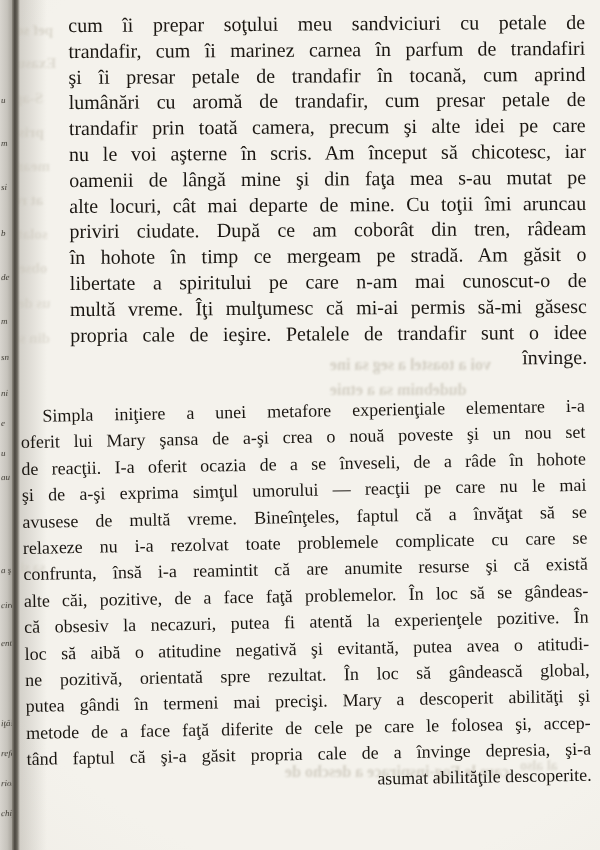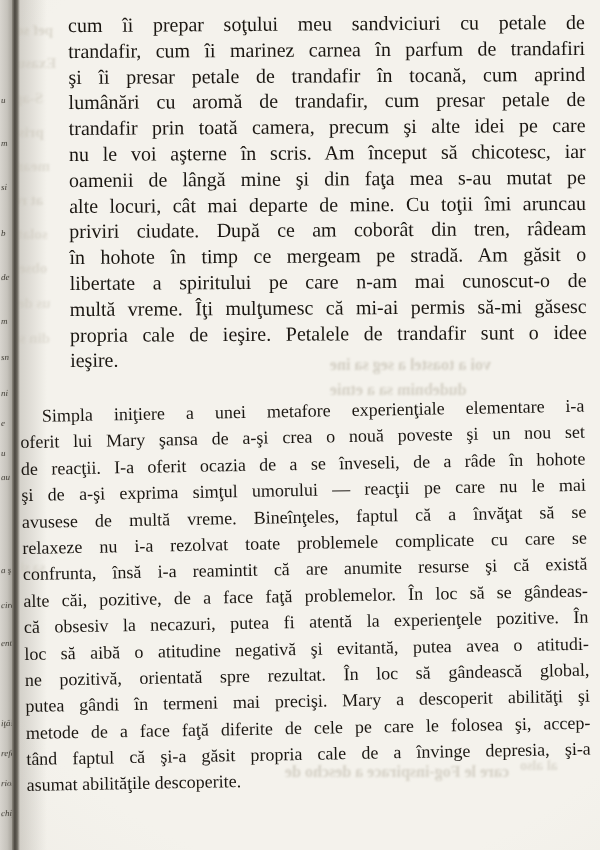--- a/index.html
+++ b/index.html
@@ -1,21 +1,21 @@
 <!DOCTYPE html>
 <html><head>
 <meta charset="utf-8">
 <style>
   html,body{margin:0;padding:0;}
   body{
     width:600px;height:850px;overflow:hidden;position:relative;
     font-family:"Liberation Serif","DejaVu Serif",serif;
     background:#e9e6df;
   }
-  .scan{position:absolute;inset:0;}
+  .scan{position:absolute;inset:0;text-align:right;}
   
   .page{
     position:absolute;inset:0;
     background:radial-gradient(130% 105% at 56% 45%, #f4f2ec 55%, #ece9e2 88%, #e3e0d8 100%);
   }
   
   .binding-gradient{
     position:absolute;left:13px;top:0;bottom:0;width:34px;
     background:linear-gradient(to right, rgba(110,104,94,0.30), rgba(110,104,94,0.0));
     pointer-events:none;
@@ -90,21 +90,21 @@
         <div class="line justify"><span style="word-spacing: 11.8836px;">lumânări cu aromă de trandafir, cum presar petale de</span></div>
         <div class="line justify"><span style="word-spacing: 9.42783px;">trandafir prin toată camera, precum şi alte idei pe care</span></div>
         <div class="line justify"><span style="word-spacing: 8.80848px;">nu le voi aşterne în scris. Am început să chicotesc, iar</span></div>
         <div class="line justify"><span style="word-spacing: 10.0319px;">oamenii de lângă mine şi din faţa mea s-au mutat pe</span></div>
         <div class="line justify"><span style="word-spacing: 6.47883px;">alte locuri, cât mai departe de mine. Cu toţii îmi aruncau</span></div>
         <div class="line justify"><span style="word-spacing: 12.2664px;">priviri ciudate. După ce am coborât din tren, râdeam</span></div>
         <div class="line justify"><span style="word-spacing: 10.4522px;">în hohote în timp ce mergeam pe stradă. Am găsit o</span></div>
         <div class="line justify"><span style="word-spacing: 12.5418px;">libertate a spiritului pe care n-am mai cunoscut-o de</span></div>
         <div class="line justify"><span style="word-spacing: 7.46965px;">multă vreme. Îţi mulţumesc că mi-ai permis să-mi găsesc</span></div>
         <div class="line justify"><span style="word-spacing: 9.67088px;">propria cale de ieşire. Petalele de trandafir sunt o idee</span></div>
-        <div class="line line-last"><span>ieşire.</span></div>
+        <div class="line line-last"><span>învinge.</span></div>
       </div>
 
     <div class="para para2">
         <div class="line justify"><span style="word-spacing: 16.4701px;">Simpla iniţiere a unei metafore experienţiale elementare i-a</span></div>
         <div class="line justify"><span style="word-spacing: 9.32428px;">oferit lui Mary şansa de a-şi crea o nouă poveste şi un nou set</span></div>
         <div class="line justify"><span style="word-spacing: 8.87002px;">de reacţii. I-a oferit ocazia de a se înveseli, de a râde în hohote</span></div>
         <div class="line justify"><span style="word-spacing: 9.80968px;">şi de a-şi exprima simţul umorului — reacţii pe care nu le mai</span></div>
         <div class="line justify"><span style="word-spacing: 12.5746px;">avusese de multă vreme. Bineînţeles, faptul că a învăţat să se</span></div>
         <div class="line justify"><span style="word-spacing: 12.4824px;">relaxeze nu i-a rezolvat toate problemele complicate cu care se</span></div>
         <div class="line justify"><span style="word-spacing: 11.6279px;">confrunta, însă i-a reamintit că are anumite resurse şi că există</span></div>

